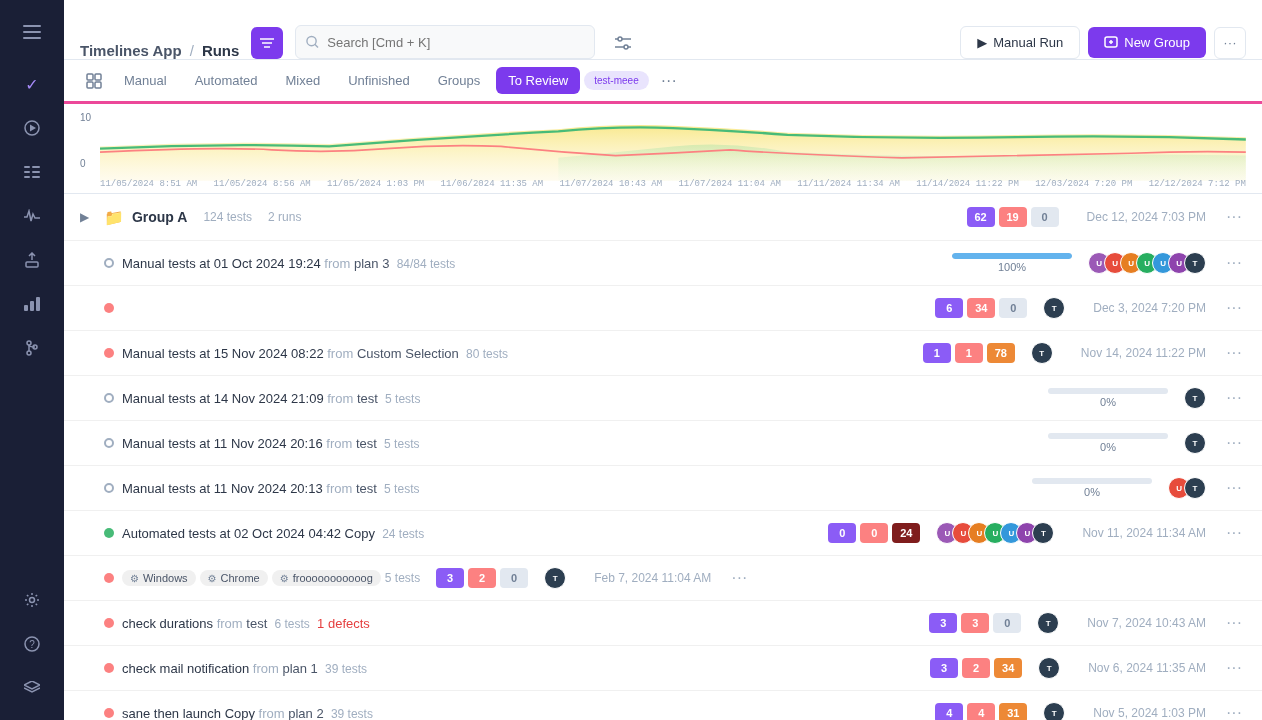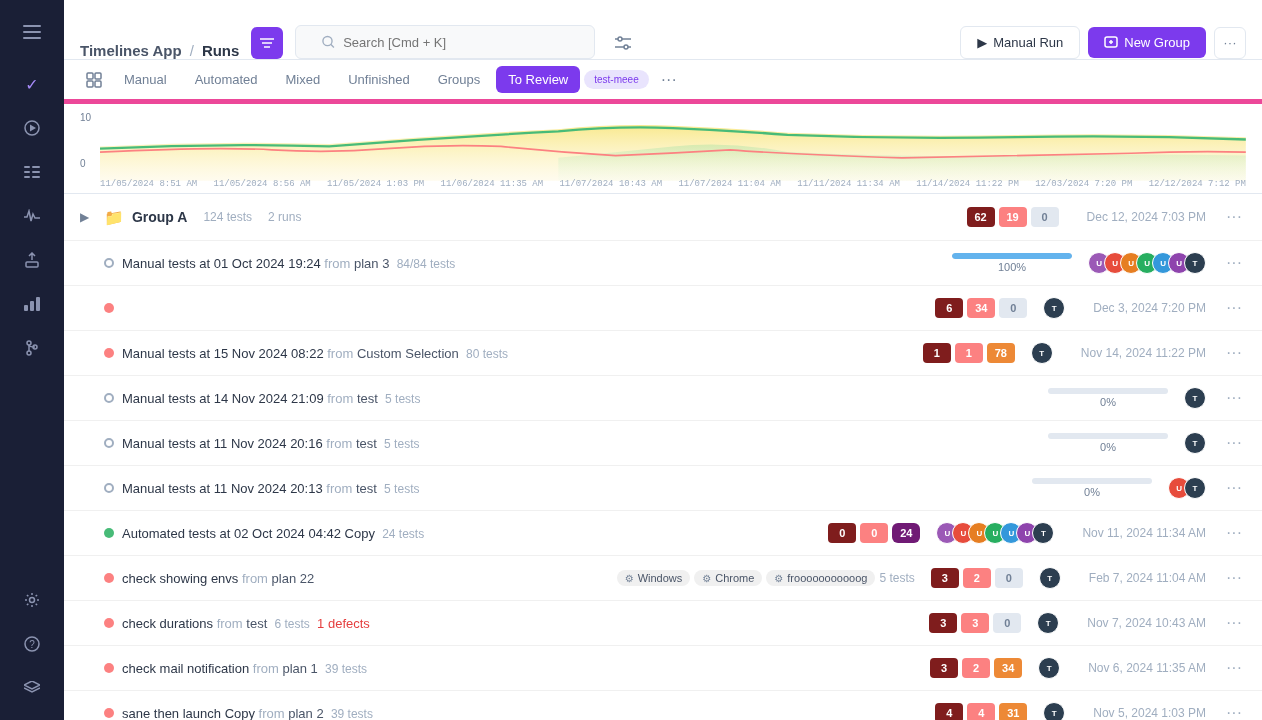--- a/index.html
+++ b/index.html
@@ -14,30 +14,30 @@
     
     .main { flex: 1; display: flex; flex-direction: column; background: white; overflow: hidden; }
 
     
     .header { display: flex; align-items: flex-end; padding: 0 16px; height: 60px; border-bottom: 1px solid #e2e8f0; gap: 12px; flex-shrink: 0; }
     .breadcrumb { display: flex; align-items: center; gap: 8px; font-size: 15px; font-weight: 600; color: #2d3748; }
     .breadcrumb .app-name { color: #4a5568; }
     .breadcrumb .separator { color: #a0aec0; font-weight: 400; }
     .breadcrumb .current { color: #2d3748; }
     .filter-btn { width: 32px; height: 32px; display: flex; align-items: center; justify-content: center; background: #7c3aed; border-radius: 6px; cursor: pointer; color: white; font-size: 14px; border: none; }
-    .search-box { display: flex; align-items: center; border: 1px solid #e2e8f0; border-radius: 6px; padding: 0 26px; height: 34px; gap: 8px; background: #f8f9fa; flex: 1; max-width: 300px; }
+    .search-box { display: flex; align-items: center; border: 1px solid #e2e8f0; border-radius: 6px; padding: 0 10px; height: 34px; gap: 8px; background: #f8f9fa; flex: 1; max-width: 300px; }
     .search-box input { border: none; background: transparent; outline: none; font-size: 13px; color: #718096; width: 100%; }
     .adjust-btn { width: 32px; height: 32px; display: flex; align-items: center; justify-content: center; cursor: pointer; color: #718096; font-size: 14px; }
     .header-actions { display: flex; align-items: center; gap: 8px; margin-left: auto; }
     .btn-manual-run { display: flex; align-items: center; gap: 6px; padding: 8px 16px; border: 1px solid #e2e8f0; border-radius: 6px; background: white; cursor: pointer; font-size: 13px; font-weight: 500; color: #2d3748; }
     .btn-new-group { display: flex; align-items: center; gap: 6px; padding: 8px 16px; border-radius: 6px; background: #7c3aed; cursor: pointer; font-size: 13px; font-weight: 500; color: white; border: none; }
     .btn-more { width: 32px; height: 32px; display: flex; align-items: center; justify-content: center; border: 1px solid #e2e8f0; border-radius: 6px; cursor: pointer; color: #718096; background: white; }
 
     
-    .tabs { display: flex; align-items: center; padding: 0 16px; border-bottom: 5px solid #ec4899; height: 44px; gap: 4px; flex-shrink: 0; }
+    .tabs { display: flex; align-items: center; padding: 0 16px; border-bottom: 3px solid #ec4899; height: 44px; gap: 4px; flex-shrink: 0; }
     .tab { padding: 6px 12px; border-radius: 6px; cursor: pointer; font-size: 13px; color: #718096; white-space: nowrap; }
     .tab.active-filter { background: #7c3aed; color: white; }
     .tab.tag-filter { background: #e9e4fd; color: #7c3aed; border-radius: 14px; font-size: 10px; padding: 4px 10px; }
     .tab-icon { display: flex; align-items: center; justify-content: center; width: 28px; height: 28px; cursor: pointer; color: #718096; }
     .tabs-more { padding: 4px 8px; cursor: pointer; color: #718096; font-size: 16px; }
 
     
     .chart-area { height: 90px; background: white; padding: 0 16px; position: relative; border-bottom: 1px solid #e2e8f0; flex-shrink: 0; overflow: hidden; }
     .chart-label-10 { position: absolute; left: 16px; top: 8px; font-size: 10px; color: #718096; }
     .chart-label-0 { position: absolute; left: 16px; bottom: 24px; font-size: 10px; color: #718096; }
@@ -46,24 +46,24 @@
 
     
     .table-area { flex: 1; overflow-y: auto; }
     .group-row { display: flex; align-items: center; padding: 10px 16px; border-bottom: 1px solid #f0f0f0; gap: 8px; cursor: pointer; }
     .expand-btn { color: #718096; cursor: pointer; font-size: 12px; width: 16px; }
     .folder-icon { color: #a0aec0; font-size: 16px; }
     .group-name { font-weight: 600; font-size: 14px; color: #2d3748; }
     .meta-text { color: #a0aec0; font-size: 12px; }
     .badges { display: flex; gap: 4px; margin-left: auto; align-items: center; }
     .badge { display: inline-flex; align-items: center; justify-content: center; min-width: 28px; height: 20px; border-radius: 4px; font-size: 11px; font-weight: 600; padding: 0 6px; }
-    .badge-green { background: #7f1d1d; color: white; }
+    .badge-green { background: #8b5cf6; color: white; }
     .badge-red { background: #fc8181; color: white; }
     .badge-gray { background: #e2e8f0; color: #718096; }
-    .badge-blue { background: #701a75; color: white; border-radius: 6px; }
+    .badge-blue { background: #7f1d1d; color: white; }
     .timestamp { color: #a0aec0; font-size: 12px; margin-left: 20px; white-space: nowrap; }
     .more-btn { color: #a0aec0; cursor: pointer; padding: 4px; font-size: 16px; margin-left: 8px; }
 
     .run-row { display: flex; align-items: center; padding: 9px 16px 9px 40px; border-bottom: 1px solid #f0f0f0; gap: 8px; }
     .status-dot { width: 10px; height: 10px; border-radius: 50%; flex-shrink: 0; }
     .status-dot.green { background: #48bb78; }
     .status-dot.red { background: #fc8181; }
     .status-dot.circle-outline { width: 10px; height: 10px; border: 2px solid #a0aec0; border-radius: 50%; background: transparent; }
     .run-name { font-size: 13px; color: #2d3748; font-weight: 500; flex: 1; min-width: 0; white-space: nowrap; overflow: hidden; text-overflow: ellipsis; }
     .run-name .from-label { color: #a0aec0; font-weight: 400; }
@@ -391,21 +391,20 @@
         <div class="avatar" style="background:#3498db;">U</div>
         <div class="avatar" style="background:#8e44ad;">U</div>
         <div class="avatar" style="background:#2c3e50;">T</div>
       </div>
       <span class="timestamp">Nov 11, 2024 11:34 AM</span>
       <span class="more-btn">···</span>
     </div>
 
     <div class="run-row">
       <span class="status-dot red"></span>
-      <span class="run-name">check showing envs <span class="from-label">from</span> <span class="plan-label">plan 22</span></span>
       <div style="display:flex;gap:4px;align-items:center;">
         <span class="tag-pill"><span class="tag-icon">⚙</span>Windows</span>
         <span class="tag-pill"><span class="tag-icon">⚙</span>Chrome</span>
         <span class="tag-pill"><span class="tag-icon">⚙</span>frooooooooooog</span>
         <span class="meta-text">5 tests</span>
       </div>
       <div class="badges" style="margin-left:8px;">
         <span class="badge badge-green">3</span>
         <span class="badge badge-red">2</span>
         <span class="badge badge-gray">0</span>

